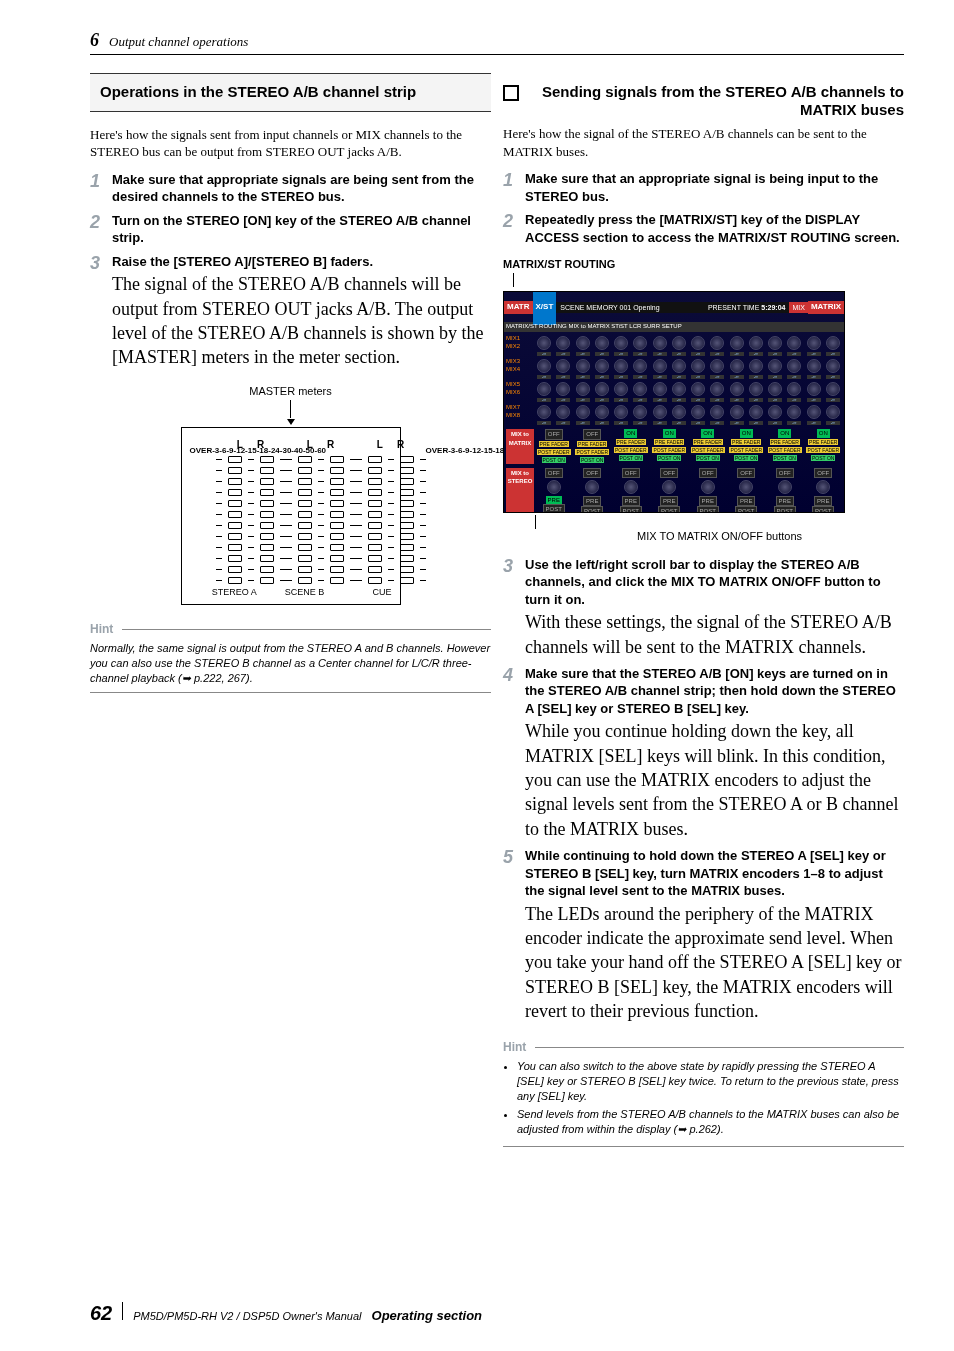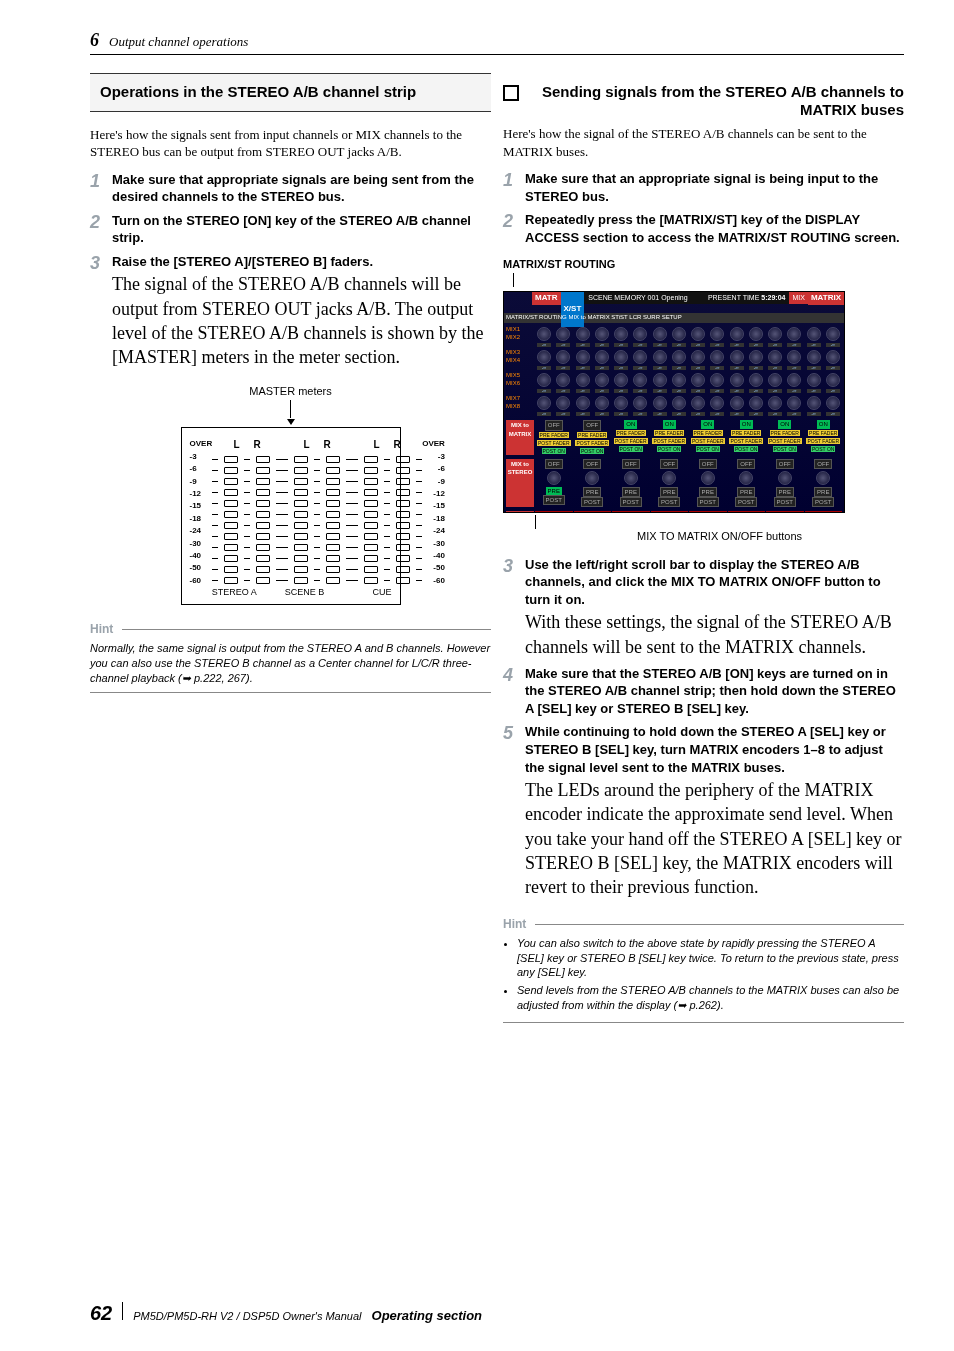--- a/index.html
+++ b/index.html
@@ -145,25 +145,26 @@
     border: 1px solid #000;
     padding: 10px 8px 6px 8px;
     font-family: Arial, Helvetica, sans-serif;
     font-size: 8px;
     box-sizing: border-box;
   }
   .meter-cols { display: flex; }
   .meter-lblcol {
     width: 26px;
     display: flex;
-    flex-direction: column;
+    flex-direction: row;
     justify-content: space-between;
     font-weight: bold;
     font-size: 8px;
     line-height: 11px;
+    margin-top: 7px;
   }
   .meter-lblcol.right { text-align: right; }
   .meter-stack {
     flex: 1 1 0;
     display: flex;
     flex-direction: column;
   }
   .meter-lr {
     display: flex;
     justify-content: center;
@@ -221,23 +222,22 @@
     margin-top: 4px;
     background: linear-gradient(#0b0b38, #000030);
     position: relative;
     overflow: hidden;
     font-family: Arial, Helvetica, sans-serif;
     color: #fff;
     font-size: 8px;
   }
   .shot .topbar {
     display: flex;
-    height: 21px;
-    align-items: flex-start;
-    margin-left: 28px;
+    height: 30px;
+    align-items: center;
   }
   .shot .badge { background: #c33; padding: 1px 3px; font-weight: bold; font-size: 8px; }
   .shot .badge2 { background: #07c; padding: 12px 3px; font-weight: bold; font-size: 8px; }
   .shot .scene { background: #111; padding: 1px 4px; font-size: 7px; flex: 1; }
   .shot .time { background: #111; padding: 1px 4px; font-size: 7px; }
   .shot .meter { background: #c33; padding: 1px 3px; font-size: 7px; }
   .shot .tabs { background: #333; height: 10px; font-size: 6px; padding-left: 2px; }
   .shot .knob-grid {
     display: grid;
     grid-template-columns: 28px repeat(16, 1fr);
@@ -1103,20 +1103,21 @@
     <div class="snum">3</div>
     <div class="sbody">
       <div class="stitle">Use the left/right scroll bar to display the STEREO A/B channels, and click the MIX TO MATRIX ON/OFF button to turn it on.</div>
       <div class="stext">With these settings, the signal of the STEREO A/B channels will be sent to the MATRIX channels.</div>
     </div>
   </div>
           <div class="step">
     <div class="snum">4</div>
     <div class="sbody">
       <div class="stitle">Make sure that the STEREO A/B [ON] keys are turned on in the STEREO A/B channel strip; then hold down the STEREO A [SEL] key or STEREO B [SEL] key.</div>
+      <div class="stext">While you continue holding down the key, all MATRIX [SEL] keys will blink. In this condition, you can use the MATRIX encoders to adjust the signal levels sent from the STEREO A or B channel to the MATRIX buses.</div>
     </div>
   </div>
           <div class="step">
     <div class="snum">5</div>
     <div class="sbody">
       <div class="stitle">While continuing to hold down the STEREO A [SEL] key or STEREO B [SEL] key, turn MATRIX encoders 1–8 to adjust the signal level sent to the MATRIX buses.</div>
       <div class="stext">The LEDs around the periphery of the MATRIX encoder indicate the approximate send level. When you take your hand off the STEREO A [SEL] key or STEREO B [SEL] key, the MATRIX encoders will revert to their previous function.</div>
     </div>
   </div>
         </div>

